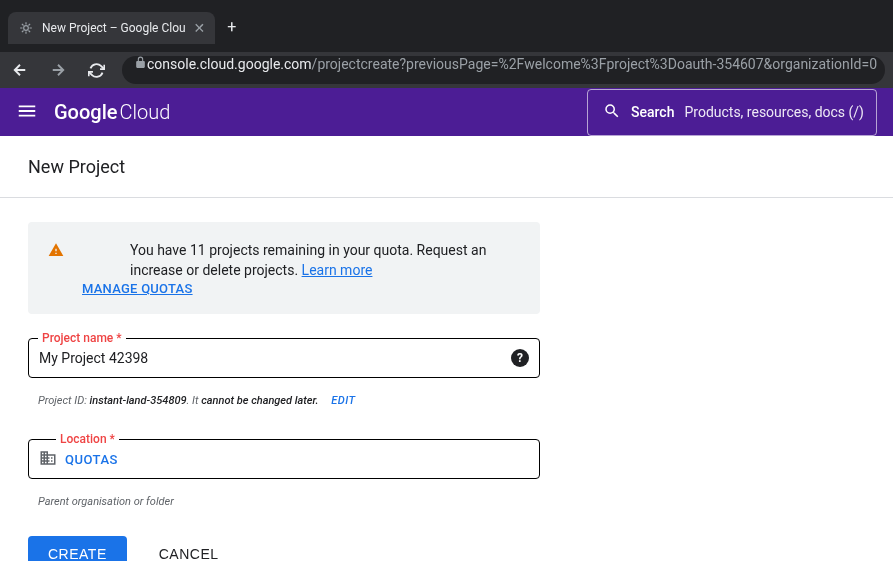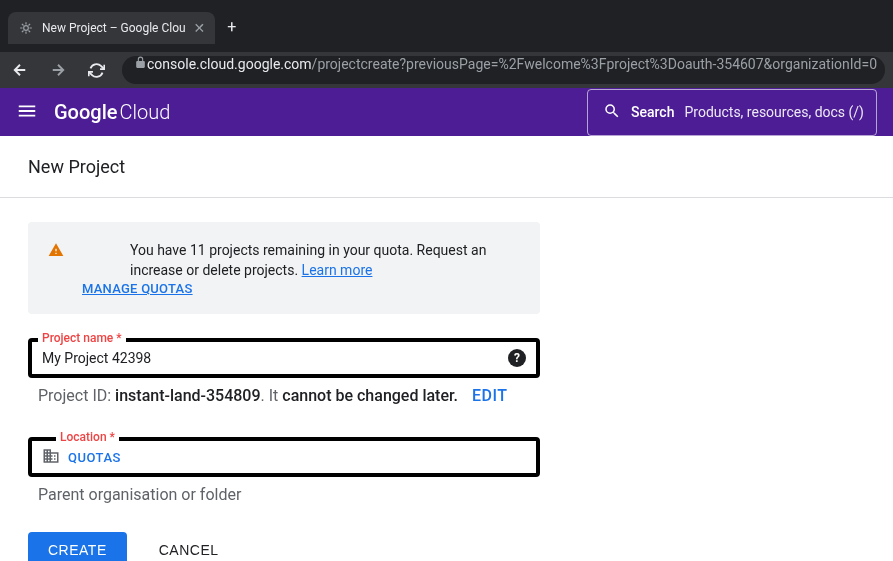--- a/index.html
+++ b/index.html
@@ -36,27 +36,27 @@
     .divider { border: none; border-top: 1px solid #dadce0; margin: 0 -28px 24px; }
     
     .quota-box { background: #f1f3f4; border-radius: 4px; padding: 18px 20px; max-width: 512px; display: flex; gap: 18px; }
     .warn-icon { color: #e37400; flex-shrink: 0; margin-top: 2px; }
     .quota-text { font-size: 14px; line-height: 20px; color: #202124; margin-left: 48px; }
     .link { color: #1a73e8; text-decoration: underline; cursor: pointer; }
     .manage-link { display: inline-block; margin-top: 0; color: #1a73e8; font-weight: 500; text-decoration: underline; cursor: pointer; letter-spacing: 0.25px; font-size: 13px; }
     
     .field-wrap { position: relative; max-width: 512px; margin-top: 24px; }
     .field-label { position: absolute; top: -7px; left: 10px; background: #fff; padding: 0 4px; font-size: 12px; color: #ef4444; font-weight: 500; }
-    .field-box { border: 4px solid #000000; border-radius: 4px; height: 40px; display: flex; align-items: center; padding: 0 10px; gap: 8px; }
+    .field-box { border: 1px solid #000000; border-radius: 4px; height: 40px; display: flex; align-items: center; padding: 0 10px; gap: 8px; }
     .field-value { flex: 1; font-size: 14px; }
     .help-icon { width: 18px; height: 18px; background: #202124; color: #fff; border-radius: 50%; display: flex; align-items: center; justify-content: center; font-size: 12px; font-weight: bold; cursor: pointer; }
     .org-icon { color: #5f6368; }
     .browse-btn { color: #1a73e8; font-weight: 500; cursor: pointer; letter-spacing: 0.5px; font-size: 13px; }
     
-    .hint { font-size: 16px; color: #5f6368; margin-top: 8px; padding-left: 10px; }
+    .hint { font-size: 11px; color: #5f6368; margin-top: 16px; padding-left: 10px; font-style: italic; }
     .hint-bold { color: #202124; font-weight: 500; }
     .edit-link { color: #1a73e8; font-weight: 500; margin-left: 10px; cursor: pointer; letter-spacing: 0.5px; }
     
     .actions { display: flex; gap: 12px; margin-top: 28px; }
     .btn { height: 36px; padding: 0 20px; border-radius: 4px; font-weight: 500; font-size: 14px; letter-spacing: 0.5px; display: flex; align-items: center; cursor: pointer; border: none; }
     .btn-primary { background: #1a73e8; color: #fff; }
     .btn-flat { background: transparent; color: #202124; }
   </style>
 </head>
 <body>

